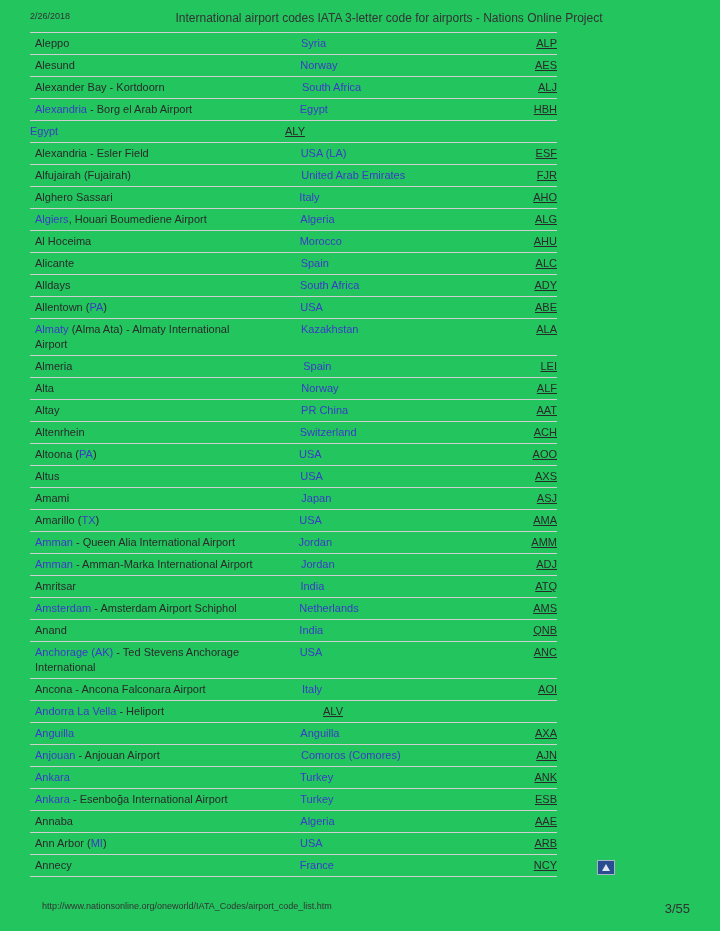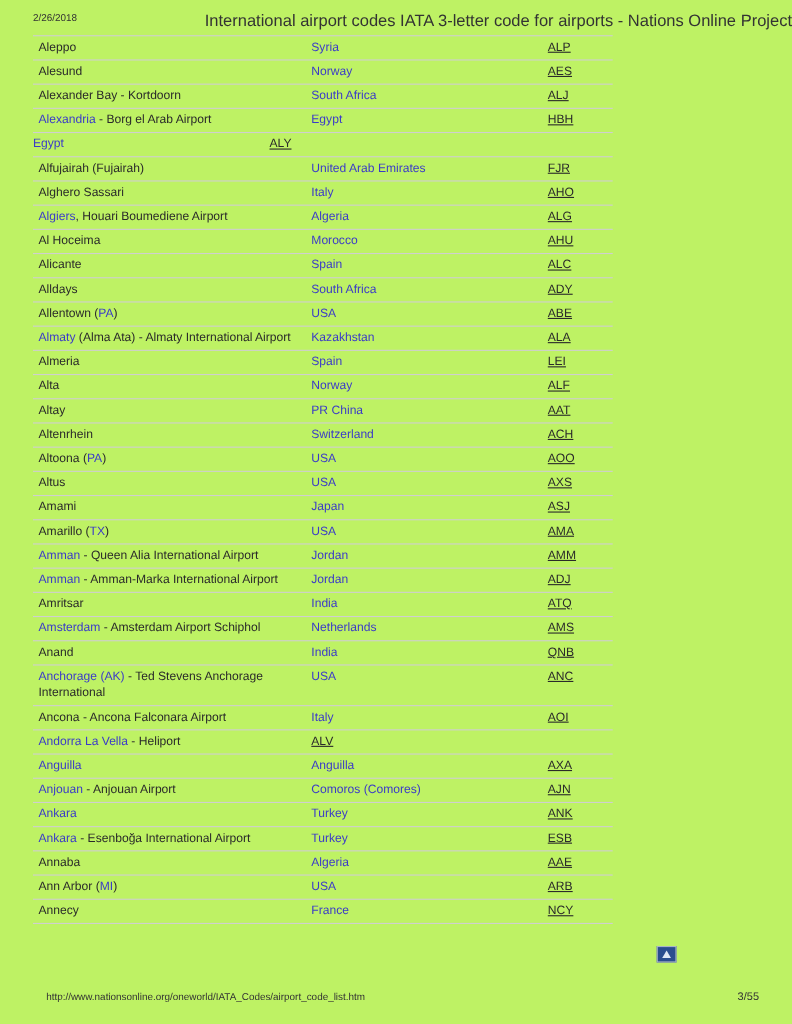--- a/index.html
+++ b/index.html
@@ -1,40 +1,40 @@
 <!DOCTYPE html>
 <html><head>
 <meta charset="utf-8">
 <style>
   * { margin:0; padding:0; box-sizing:border-box; }
   html,body { width:720px; height:931px; background:#ffffff; font-family:"Liberation Sans", sans-serif; }
-  .page { position:relative; width:720px; height:931px; background:#bef264; overflow:hidden; }
+  .page { position:relative; width:720px; height:931px; background:#22c55e; overflow:hidden; }
 
   
   .hdr-date { position:absolute; top:11px; left:30px; font-size:9px; color:#333; }
-  .hdr-title { position:absolute; top:11px; left:58px; right:0; text-align:right; font-size:15px; color:#333; }
+  .hdr-title { position:absolute; top:11px; left:58px; right:0; text-align:center; font-size:12px; color:#333; }
 
   
   .tbl { position:absolute; top:32px; left:30px; width:527px; border-top:1px solid #cfcfcf; }
-  .row { display:flex; align-items:flex-start; border-bottom:1px solid #cfcfcf; padding:3px 0 3px 0; min-height:21px; }
+  .row { display:flex; align-items:flex-start; border-bottom:1px solid #cfcfcf; padding:3px 0 3px 0; min-height:21px;gap:40px; }
   .cell { font-size:11px; line-height:15px; color:#2a2a2a; }
   .cell.name { width:253px; padding-left:5px; padding-right:8px; }
   .cell.country { width:215px; }
   .cell.code { flex:1;text-decoration:underline; }
   .link { color:#3b3bc8; cursor:pointer; }
 
   
   .back-top { position:absolute; left:597px; top:860px; width:18px; height:15px; background:#2a4d8f;
               border:1px solid #a8b4c8; display:flex; align-items:center; justify-content:center; cursor:pointer; }
   .back-top .tri { width:0; height:0; border-left:4px solid transparent; border-right:4px solid transparent;
                    border-bottom:7px solid #dfe7f5; }
 
   
   .ftr-url { position:absolute; left:30px; top:901px; font-size:9px; color:#333;padding-left:12px; }
-  .ftr-page { position:absolute; right:30px; top:901px; font-size:10px; color:#333; }
+  .ftr-page { position:absolute; right:30px; top:901px; font-size:13px; color:#333; }
 </style>
 </head>
 <body>
 
 <div class="page">
 
   <span class="hdr-date">2/26/2018</span>
   <span class="hdr-title">International airport codes IATA 3-letter code for airports - Nations Online Project</span>
 
   <div class="tbl" id="airport-table">
@@ -56,20 +56,25 @@
       <div class="row">
         <div class="cell name"><span class="link">Alexandria</span><span> - Borg el Arab Airport</span></div>
         <div class="cell country"><span class="link">Egypt</span></div>
         <div class="cell code">HBH</div>
       </div>
       <div class="row">
         <div class="cell country"><span class="link">Egypt</span></div>
         <div class="cell code">ALY</div>
       </div>
       <div class="row">
+        <div class="cell name"><span>Alexandria - Esler Field</span></div>
+        <div class="cell country"><span class="link">USA (LA)</span></div>
+        <div class="cell code">ESF</div>
+      </div>
+      <div class="row">
         <div class="cell name"><span>Alfujairah (Fujairah)</span></div>
         <div class="cell country"><span class="link">United Arab Emirates</span></div>
         <div class="cell code">FJR</div>
       </div>
       <div class="row">
         <div class="cell name"><span>Alghero Sassari</span></div>
         <div class="cell country"><span class="link">Italy</span></div>
         <div class="cell code">AHO</div>
       </div>
       <div class="row">

